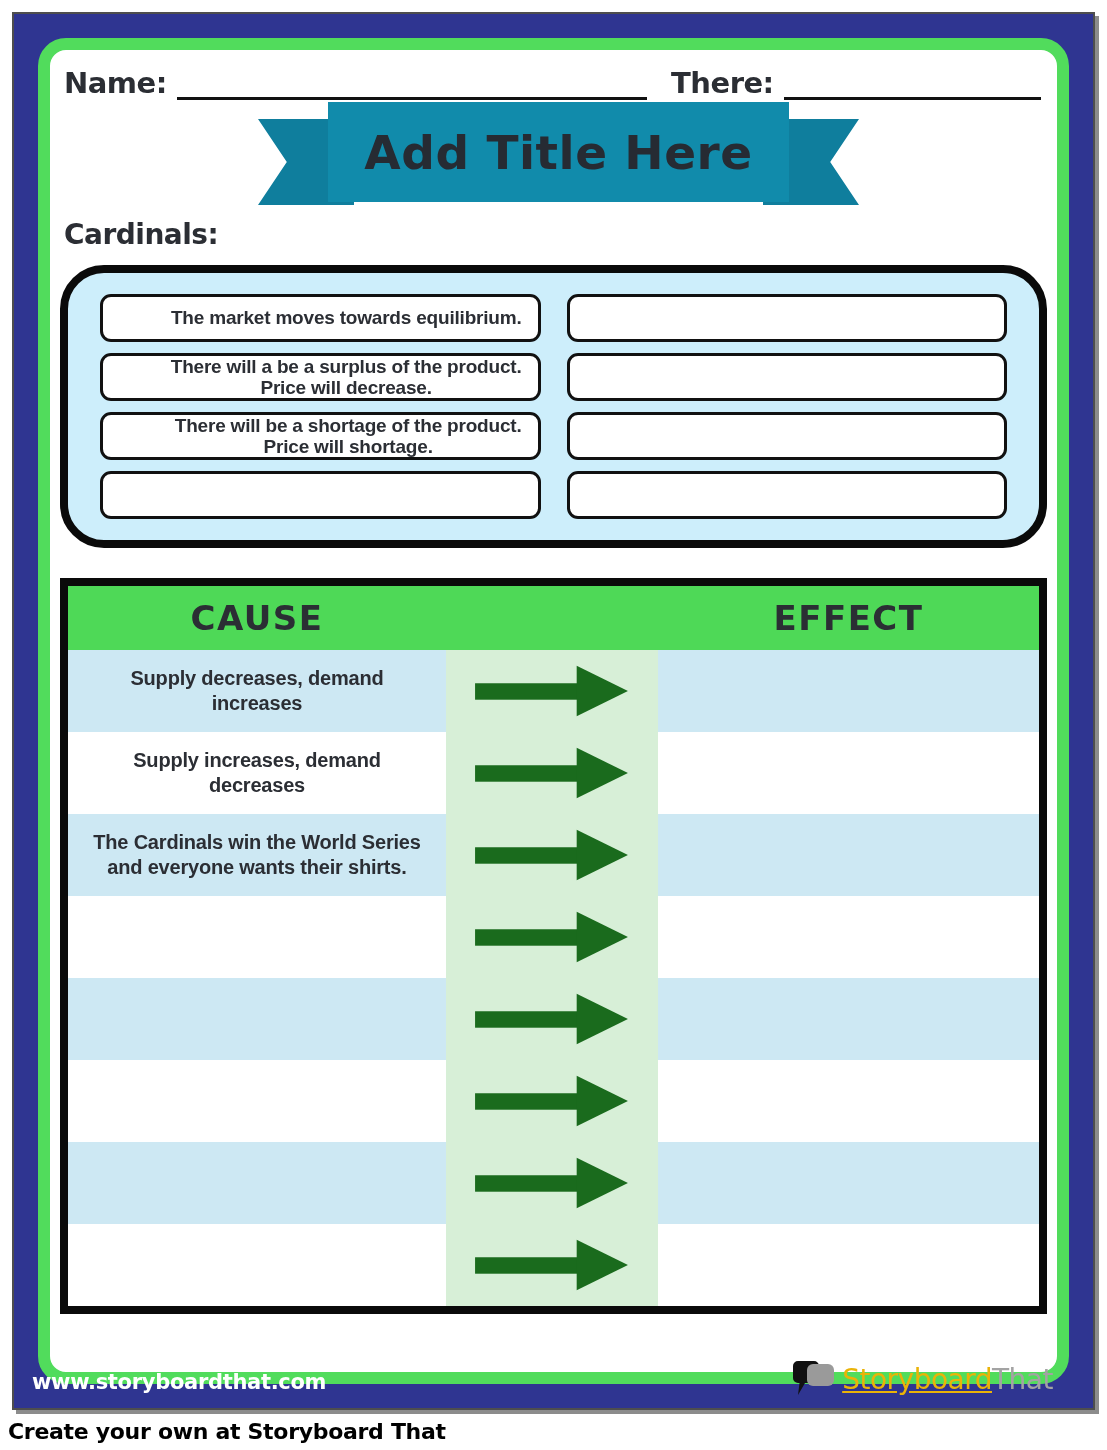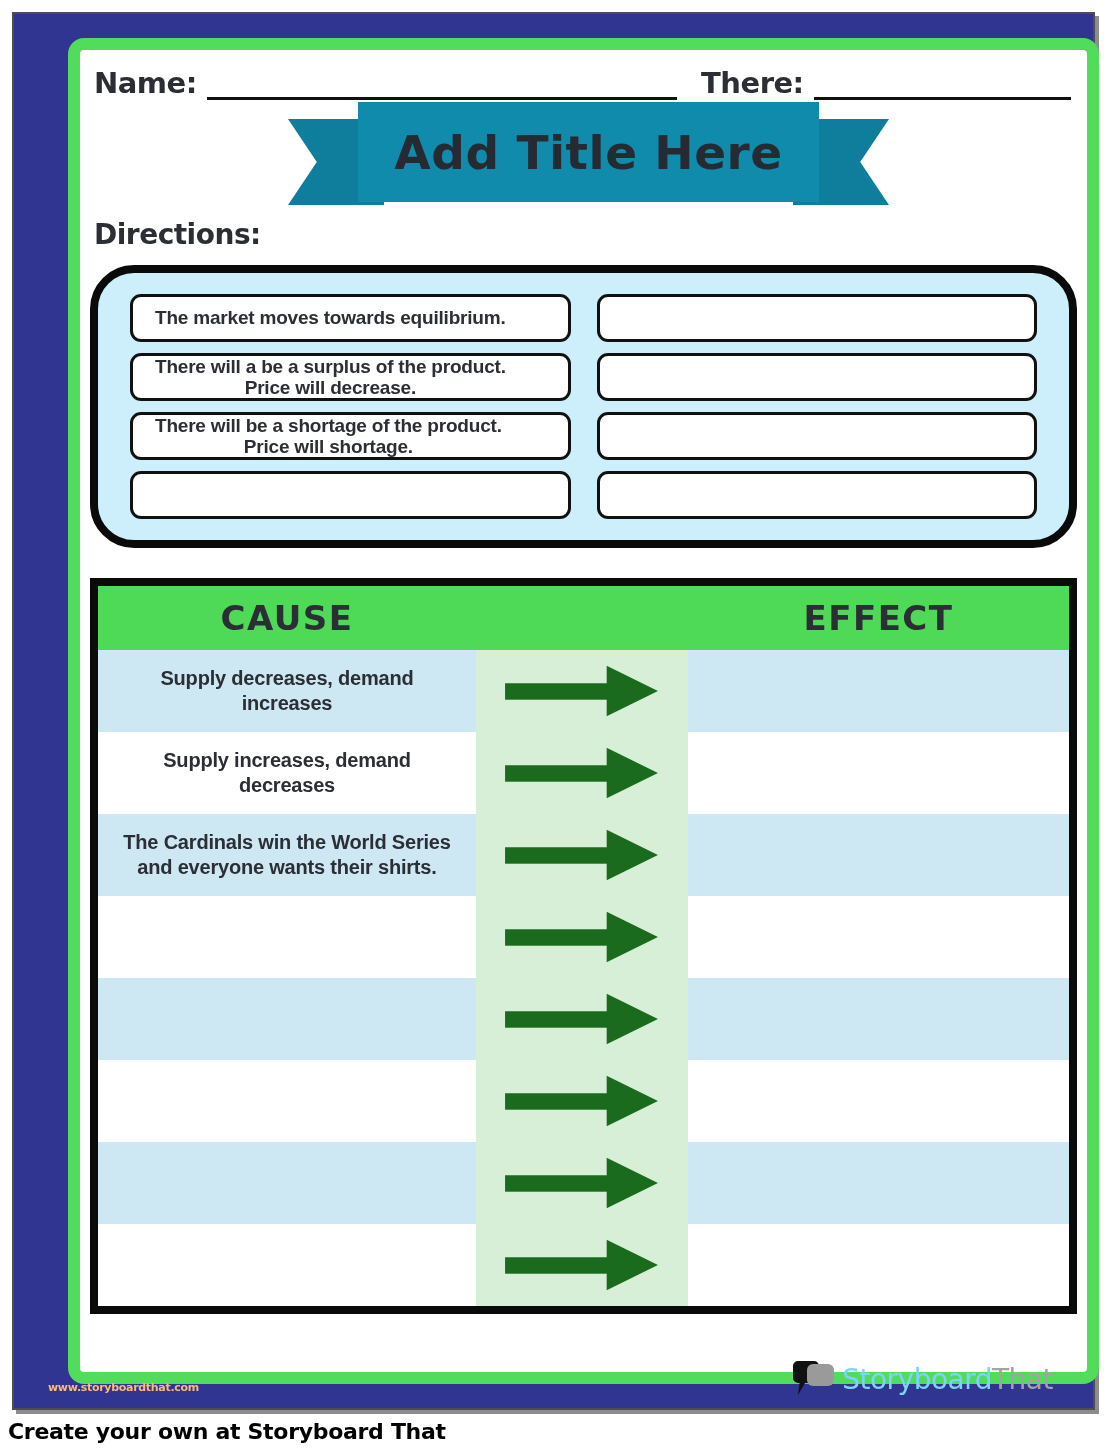--- a/index.html
+++ b/index.html
@@ -11,23 +11,22 @@
     position: absolute; left: 12px; top: 12px; width: 1083px; height: 1398px;
     background: var(--navy, #2f3591);
     border: 2px solid #4e4e4e;
     box-shadow: 4px 4px 0 #8c8c8c;
     padding: 24px;
   }
   .green-frame {
     width: 100%; height: 100%;
     background: #ffffff;
     border: 12px solid var(--green, #51dc5c);
-    border-radius: 16px;
+    border-radius: 28px;
     overflow: hidden;
-    margin-left: 30px;
   }
   .content { padding: 8px 10px 0 10px; }
 
   
   .name-date-row { display: flex; align-items: flex-end; margin: 8px 4px 0 4px; }
   .h-label { font-size: 29px; font-weight: bold; color: #2b2e34; letter-spacing: -0.5px; white-space: nowrap; line-height: 1.1; }
   .write-line { border-bottom: 3px solid #111; height: 34px; margin: 0 10px; }
   .name-line { flex: 53; }
   .date-line { flex: 29; margin-right: 2px; }
   .date-label { margin-left: 14px; }
@@ -52,22 +51,22 @@
 
   
   .word-bank {
     border: 8px solid #0a0a0a; border-radius: 44px;
     background: var(--bank-blue, #cdeefb);
     padding: 21px 32px;
   }
   .wb-grid { display: grid; grid-template-columns: 1fr 1fr; gap: 11px 26px; }
   .wb-cell {
     background: #ffffff; border: 3px solid #111; border-radius: 11px; height: 48px;
-    display: flex; align-items: center; justify-content: flex-start; text-align: center;
-    padding: 2px 22px;
+    display: flex; align-items: center; justify-content: flex-end; text-align: center;
+    padding: 2px 16px;
   }
   .wb-text {
     font-family: "Liberation Sans", sans-serif; font-weight: bold; font-size: 19px;
     color: #2b2e34; line-height: 1.12; white-space: pre-line; letter-spacing: -0.2px;
   }
 
   
   .ce-table {
     margin-top: 30px;
     display: grid;
@@ -86,30 +85,30 @@
   .cell.arrow { background: var(--arrow-bg, #d7efd7); }
   .cell.shade-blue { background: var(--row-blue, #cde8f3); }
   .cell-text {
     font-family: "Liberation Sans", sans-serif; font-weight: bold; font-size: 20px;
     color: #2b2e34; line-height: 1.25; letter-spacing: -0.2px;
   }
   .arrow-svg { width: 172px; height: 60px; fill: var(--arrow-green, #1a6b1d); }
 
   
   .site-url {
-    position: absolute; left: 34px; bottom: 14px;
-    font-size: 11px; font-weight: bold; color: #fdba74; letter-spacing: -0.3px;
+    position: absolute; left: 18px; bottom: 14px;
+    font-size: 21px; font-weight: bold; color: #ffffff; letter-spacing: -0.3px;
   }
   .logo {
     position: absolute; right: 40px; bottom: 8px;
     display: flex; align-items: center; gap: 4px;
   }
   .logo-icon { width: 46px; height: 42px; }
   .logo-text { font-size: 28px; letter-spacing: -0.5px; font-weight: normal; }
-  .logo-dark { color: #7dd3fc; }
+  .logo-dark { color: #eab308; text-decoration: underline; }
   .logo-gray { color: #a3a3a3; margin-top: 38px; }
   .create-note {
     position: absolute; left: 8px; top: 1419px;
     font-size: 22px; font-weight: bold; color: #000; letter-spacing: -0.3px;
   }
 </style>
 </head>
 <body>
 
 <div class="page">
@@ -125,21 +124,21 @@
         </div>
 
         <div class="banner">
           <div class="wing wing-left"></div>
           <div class="wing wing-right"></div>
           <div class="fold fold-left"></div>
           <div class="fold fold-right"></div>
           <div class="band">Add Title Here</div>
         </div>
 
-        <div class="directions">Directions:</div>
+        <div class="directions">Cardinals:</div>
 
         <div class="word-bank">
           <div class="wb-grid" id="wb-grid">
   <div class="wb-cell">
                 <span class="wb-text">The market moves towards equilibrium.</span>
               </div>
 
   <div class="wb-cell">
                 <span class="wb-text"></span>
               </div>

